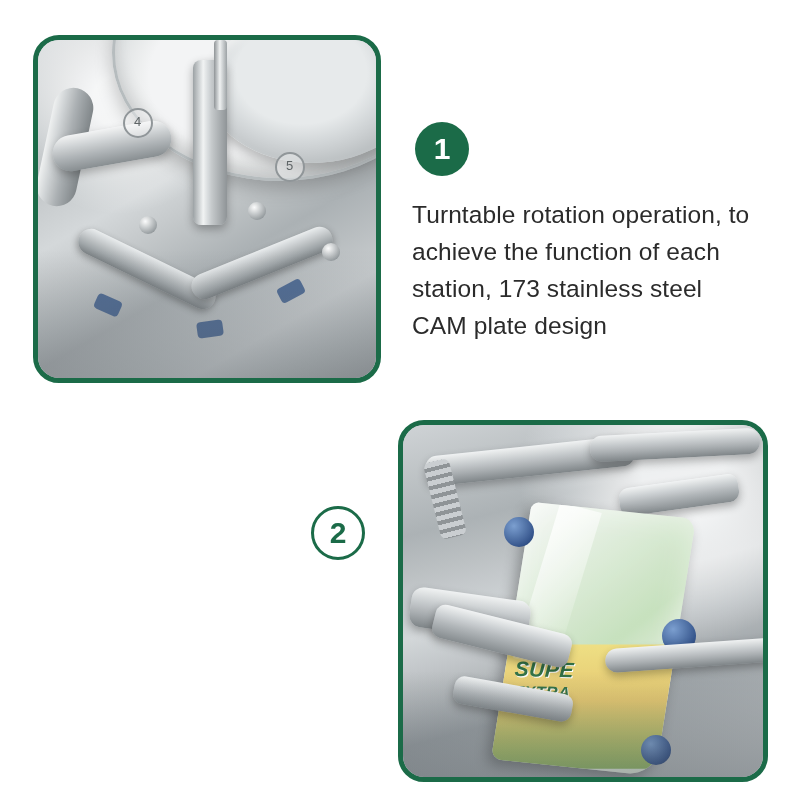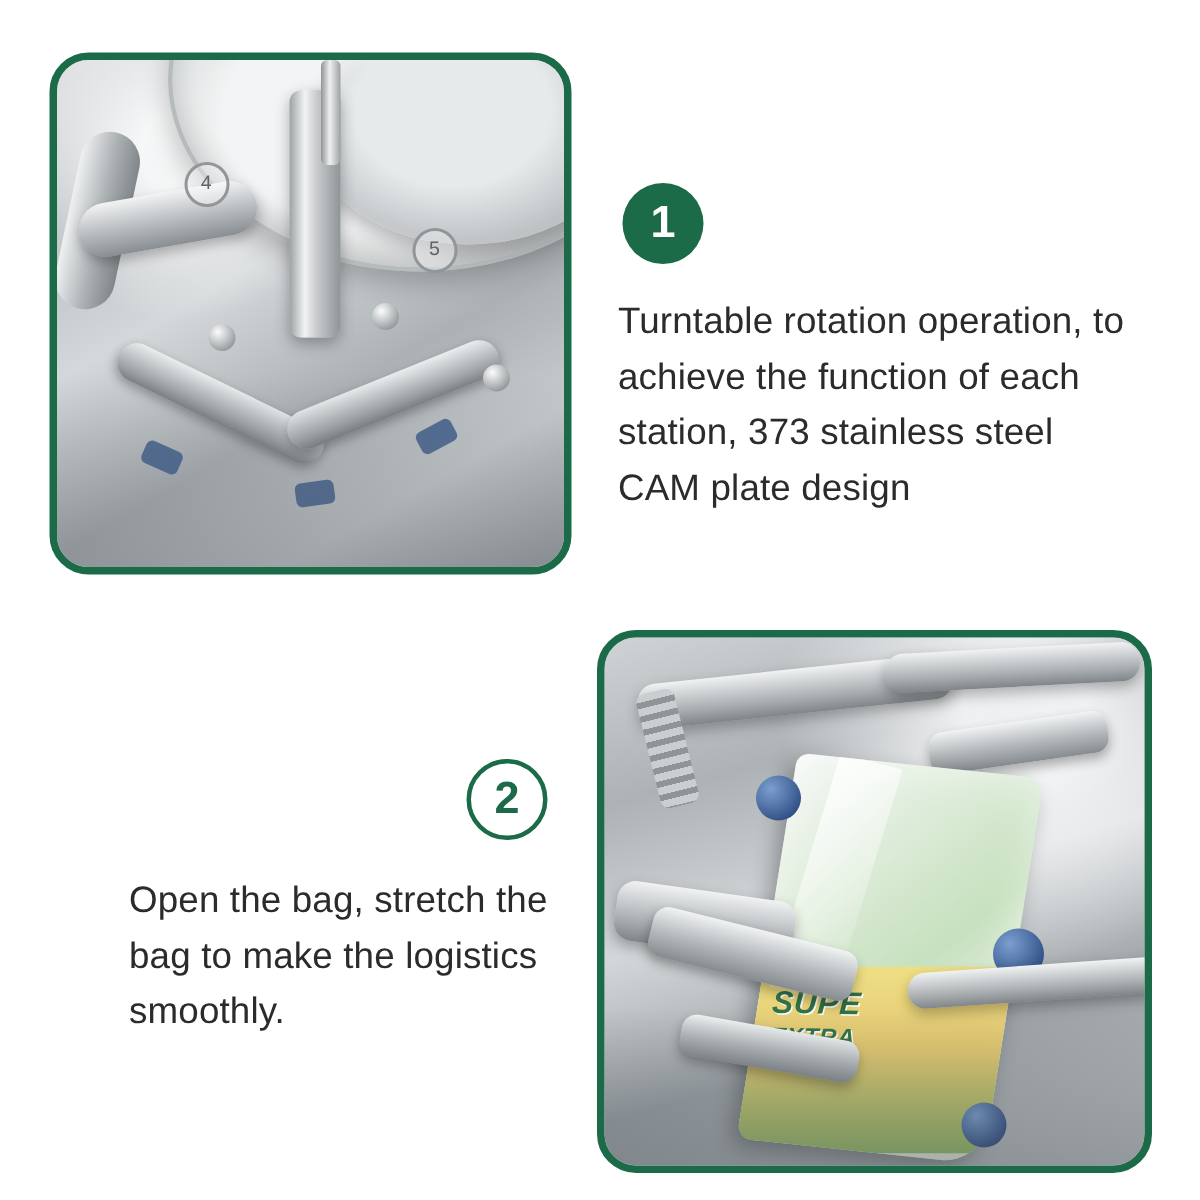--- a/index.html
+++ b/index.html
@@ -351,21 +351,21 @@
         <div class="m1-blue b3"></div>
         <div class="m1-bolt" style="left:30%; top:52%;"></div>
         <div class="m1-bolt" style="left:62%; top:48%;"></div>
         <div class="m1-bolt" style="left:84%; top:60%;"></div>
         <div class="m1-shadow"></div>
       </div>
     </div>
 
     <div class="badge badge-filled badge1">1</div>
 
-    <div class="caption caption1">Turntable rotation operation, to achieve the function of each station, 373 stainless steel CAM plate design</div>
+    <div class="caption caption1">Turntable rotation operation, to achieve the function of each station, 173 stainless steel CAM plate design</div>
   </div>
 
   <div class="block1" style="top:400px; height:400px;">
     <div class="photo-frame photo2" style="top:20px;">
       <div class="machine2">
         <div class="m2-bar t1"></div>
         <div class="m2-bar t2"></div>
         <div class="m2-spring"></div>
         <div class="m2-clamp c3"></div>
         <div class="m2-bag">
@@ -382,16 +382,15 @@
         <div class="m2-bar t3"></div>
         <div class="m2-bar t4"></div>
         <div class="m2-clamp c1"></div>
         <div class="m2-clamp c2"></div>
         <div class="m2-shadow"></div>
       </div>
     </div>
 
     <div class="badge badge-outline badge2" style="top:106px;">2</div>
 
-    <div class="caption caption2" style="top:182px;">Open the bag, stretch the bag to make the logistics smoothly.</div>
   </div>
 
 </div>
 
 </body></html>

